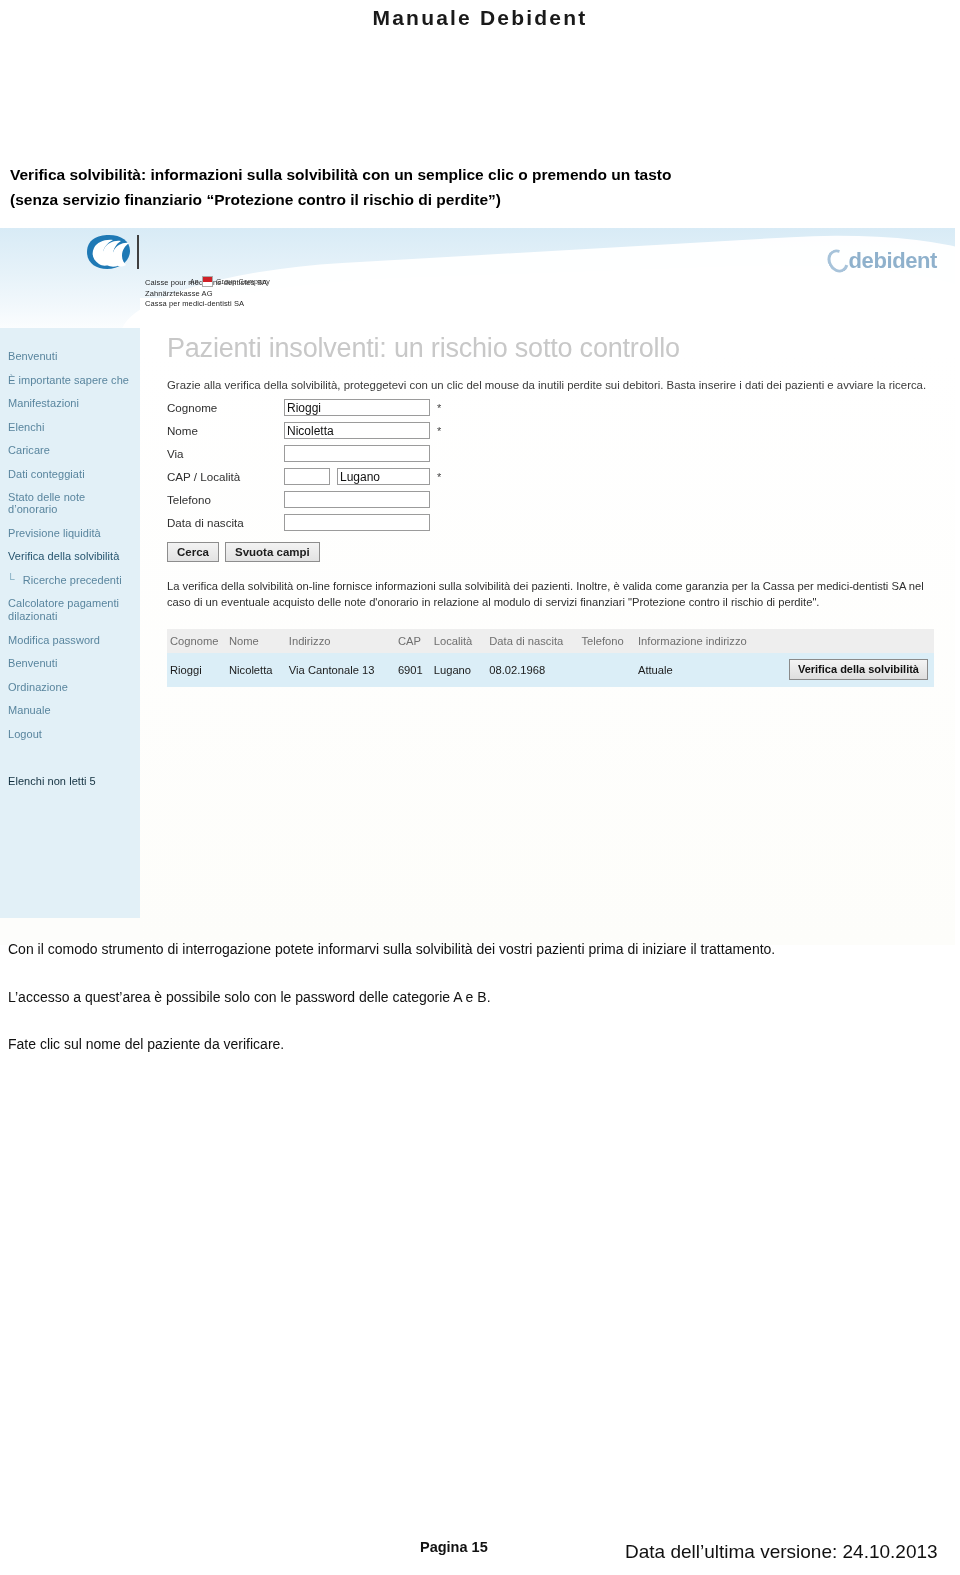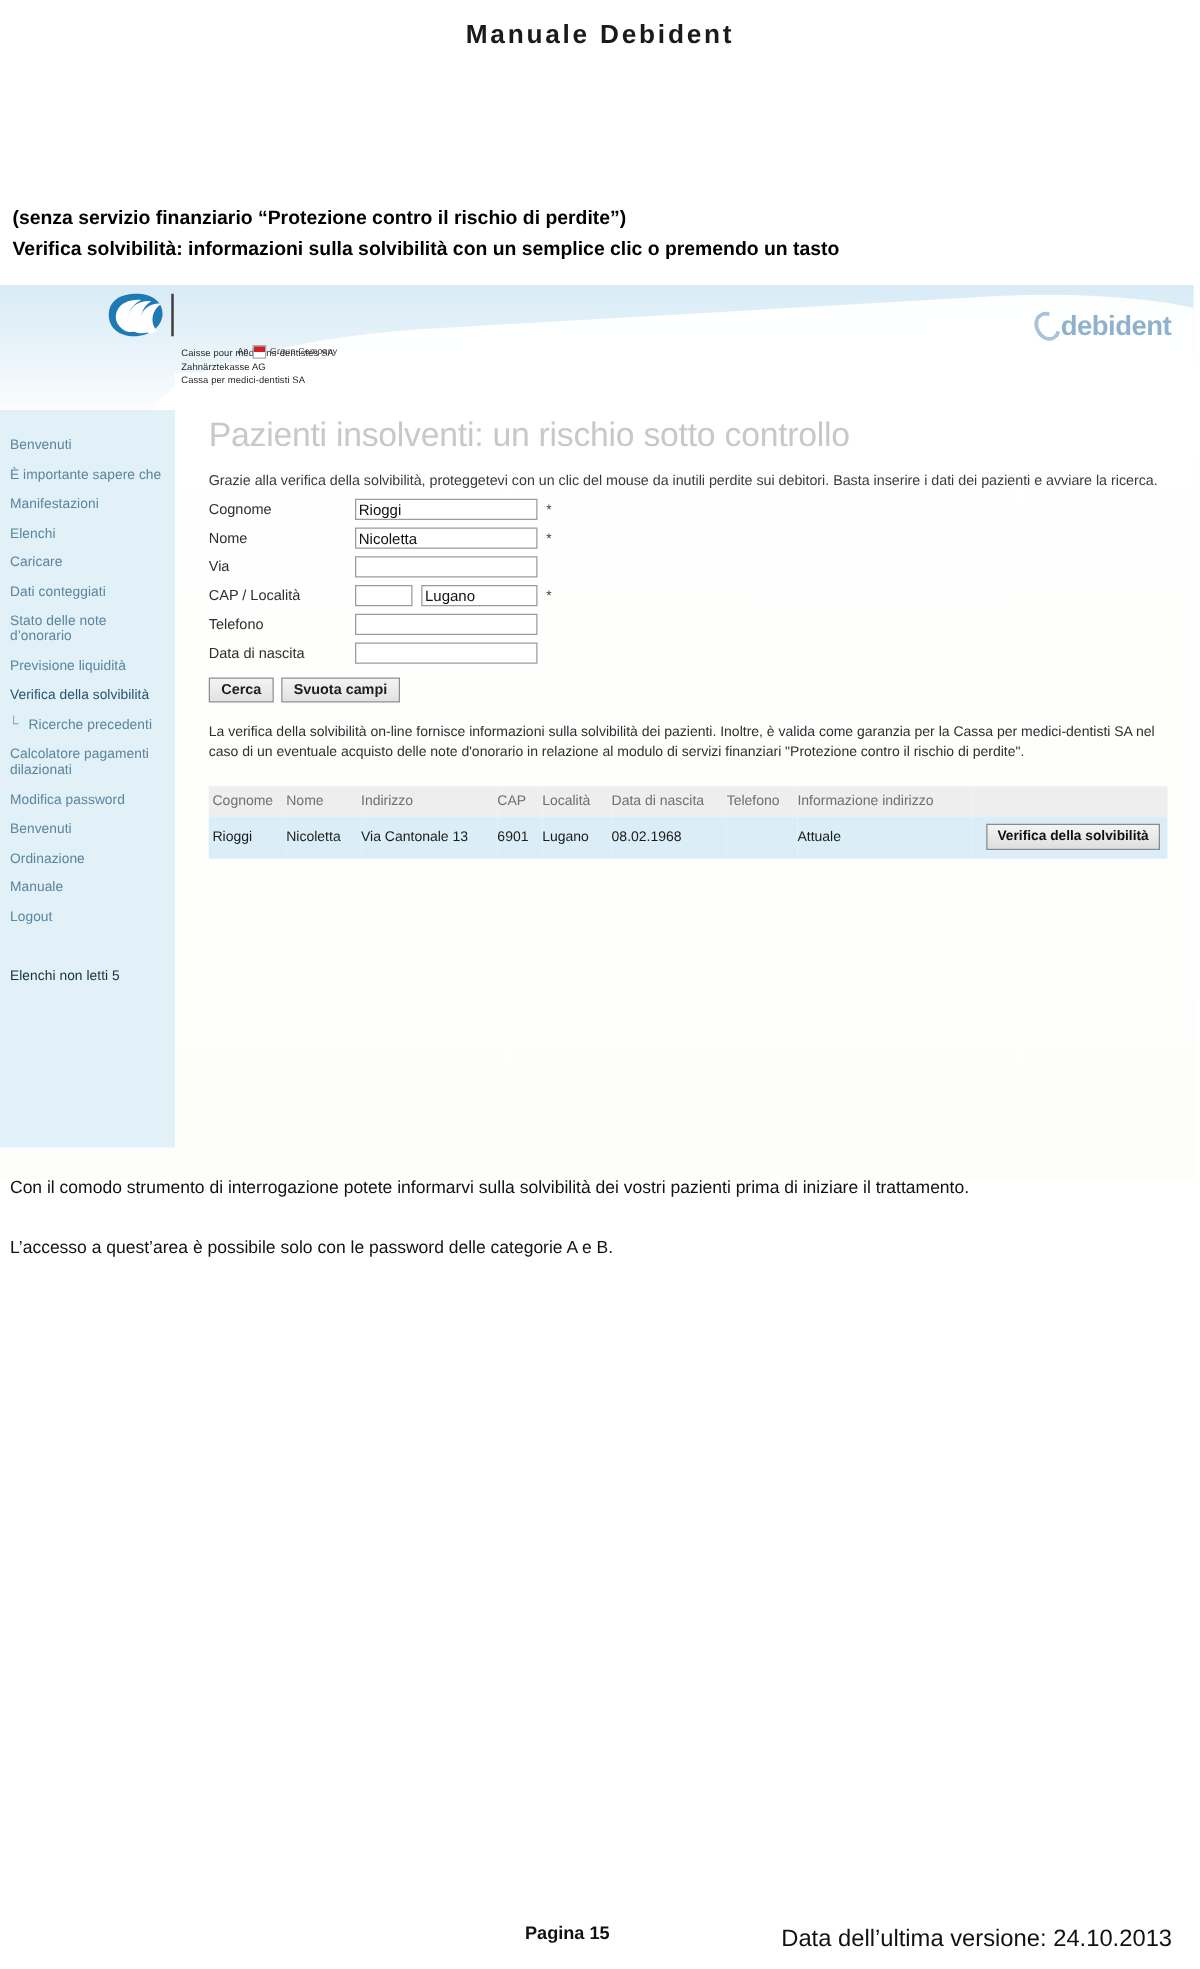--- a/index.html
+++ b/index.html
@@ -13,21 +13,21 @@
     position: relative;
     overflow: hidden;
   }
 
   
   .doc-title {
     text-align: center;
     font-size: 21px;
     font-weight: bold;
     letter-spacing: 2.2px;
-    padding-top: 16px;
+    padding-top: 6px;
     color: #1a1a1a;
   }
 
   
   .section-heading {
     position: absolute;
     left: 10px;
     top: 162px;
     width: 900px;
     font-size: 15.5px;
@@ -350,22 +350,22 @@
     font-size: 19px;
     color: #111;
   }
 </style>
 </head>
 <body>
 
 <div class="doc-title">Manuale Debident</div>
 
 <div class="section-heading">
+  <div>Verifica solvibilità: informazioni sulla solvibilità con un semplice clic o premendo un tasto</div>
   <div>(senza servizio finanziario “Protezione contro il rischio di perdite”)</div>
-  <div>Verifica solvibilità: informazioni sulla solvibilità con un semplice clic o premendo un tasto</div>
 </div>
 
 <div class="screenshot">
 
   <div class="app-header">
     <div class="swoosh"></div>
     <div class="swoosh2"></div>
 
     <div class="brand-block">
       <svg class="brand-mark" viewBox="0 0 47 36">
@@ -499,18 +499,19 @@
     <div class="nav-item">Logout</div>
     <div class="nav-spacer"></div>
     <div class="nav-unread">Elenchi non letti 5</div>
   </div>
 
 </div>
 
 <div class="body-copy">
   <p>Con il comodo strumento di interrogazione potete informarvi sulla solvibilità dei vostri pazienti prima di iniziare il trattamento.</p>
   <p>L’accesso a quest’area è possibile solo con le password delle categorie A e B.</p>
+  <p>Fate clic sul nome del paziente da verificare.</p>
 </div>
 
 <div class="footer">
   <div class="page-no">Pagina 15</div>
   <div class="version">Data dell’ultima versione: 24.10.2013</div>
 </div>
 
 </body></html>

